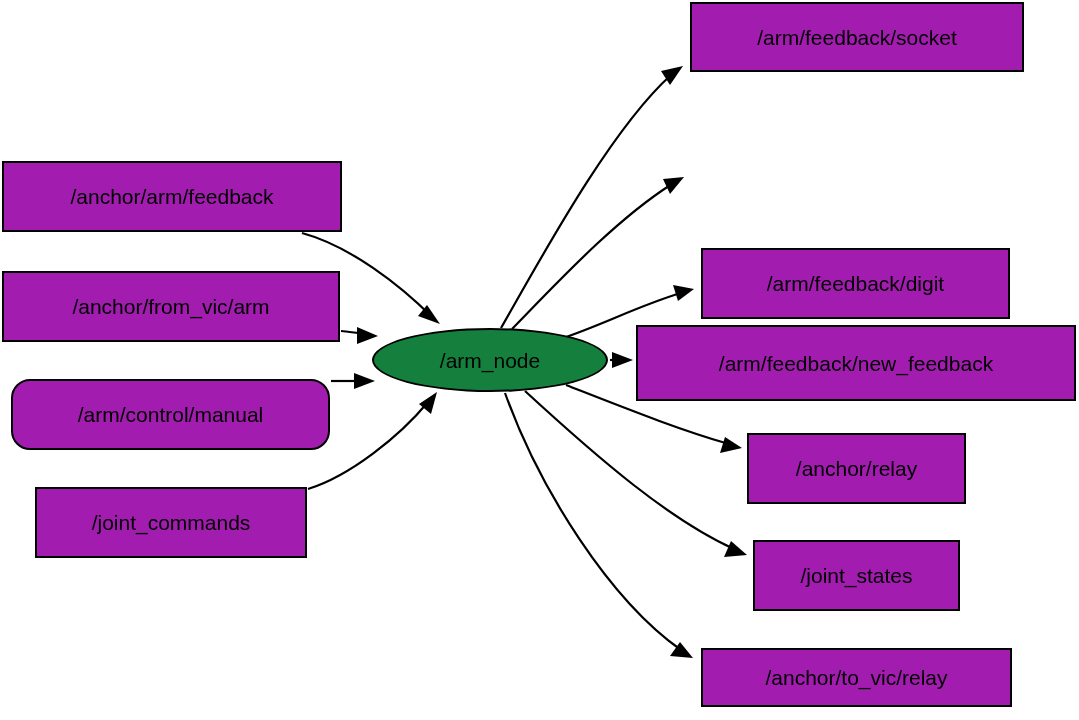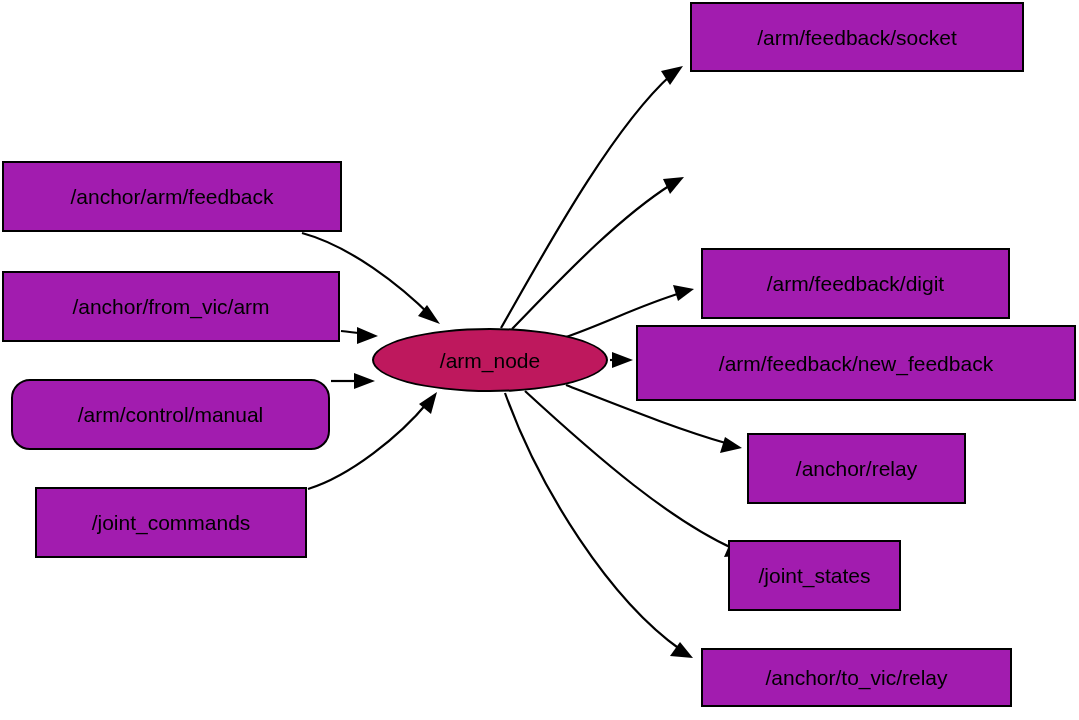--- a/index.html
+++ b/index.html
@@ -38,21 +38,21 @@
     font-family: "Liberation Sans", sans-serif;
     font-size: 21px;
     font-weight: 400;
     color: #000000;
     line-height: 1;
     white-space: nowrap;
   }
   .node-ellipse {
     position: absolute;
     box-sizing: border-box;
-    background: #be185d;
+    background: #15803d;
     border: 2px solid #000000;
     border-radius: 50%;
     display: flex;
     align-items: center;
     justify-content: center;
     z-index: 3;
   }
   .node-ellipse .node-label {
     font-family: "Liberation Sans", sans-serif;
     font-size: 21px;
@@ -141,21 +141,21 @@
   </div>
   <div class="node-box" style="left: 701px; top: 216px; width: 309px; height: 71px; margin-top: 32px;">
     <span class="node-label">/arm/feedback/digit</span>
   </div>
   <div class="node-box" style="left: 636px; top: 325px; width: 440px; height: 76px;">
     <span class="node-label">/arm/feedback/new_feedback</span>
   </div>
   <div class="node-box" style="left: 747px; top: 433px; width: 219px; height: 71px;">
     <span class="node-label">/anchor/relay</span>
   </div>
-  <div class="node-box" style="left: 728px; top: 540px; width: 173px; height: 71px;">
+  <div class="node-box" style="left: 753px; top: 540px; width: 207px; height: 71px;">
     <span class="node-label">/joint_states</span>
   </div>
   <div class="node-box" style="left: 701px; top: 648px; width: 311px; height: 59px;">
     <span class="node-label">/anchor/to_vic/relay</span>
   </div>
 
   <div class="node-ellipse" id="central-node" style="left: 372px; top: 328px; width: 236px; height: 64px;">
     <span class="node-label">/arm_node</span>
   </div>
 

